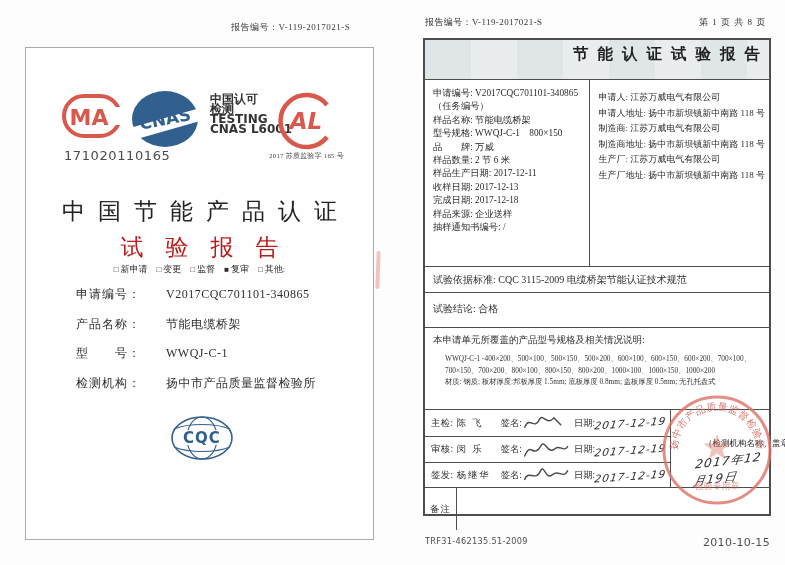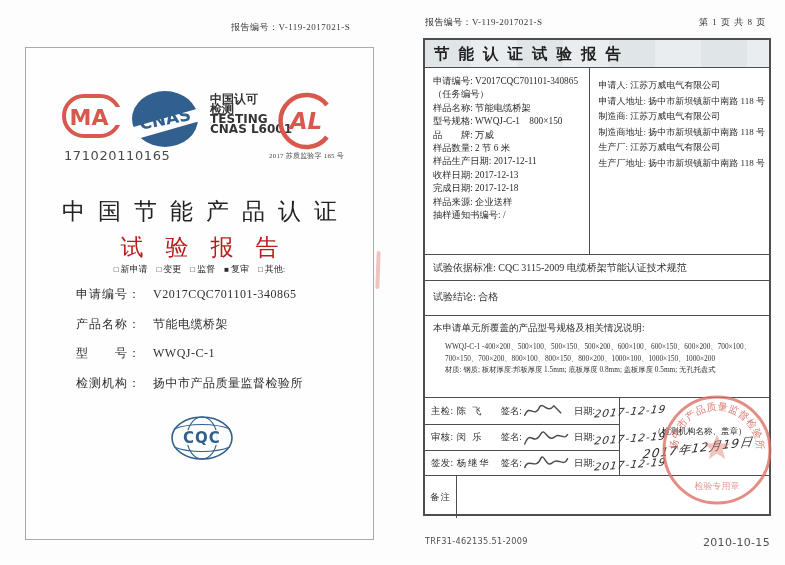--- a/index.html
+++ b/index.html
@@ -17,43 +17,43 @@
   .lp-cal{left:249px;top:44px;}
   .lp-cal-num{left:243px;top:103px;font-size:7px;color:#4a4a4a;letter-spacing:.2px;}
   .lp-title1{left:0;top:148px;width:100%;text-align:center;font-size:23px;letter-spacing:13px;padding-left:13px;box-sizing:border-box;color:#222;}
   .lp-title2{left:0;top:184px;width:100%;text-align:center;font-size:23px;letter-spacing:22px;padding-left:22px;box-sizing:border-box;color:#b91c1c;}
   .lp-cbrow{left:0;top:215px;width:100%;display:flex;justify-content:center;gap:9px;font-size:9px;color:#2b2b2b;}
   .cb-item{display:flex;align-items:center;gap:2px;}
   .cb-box{font-size:8px;line-height:8px;}
   .lp-fields{left:50px;top:238px;font-size:12px;}
   .lp-field{margin-bottom:12.5px;white-space:nowrap;}
   .lp-field .lab{letter-spacing:1px;}
-  .lp-field .val{margin-left:12px;letter-spacing:.5px;}
+  .lp-field .val{margin-left:25px;letter-spacing:.5px;}
   .lp-cqc{left:143px;top:366px;}
   .red-smudge{left:376px;top:251px;width:4px;height:38px;background:rgba(216,84,72,.33);border-radius:2px;transform:rotate(2deg);}
 
   
   .rp-report-no{left:425px;top:16px;font-size:9px;letter-spacing:.4px;color:#333;}
   .rp-page-no{left:699px;top:16px;font-size:9px;letter-spacing:1px;color:#333;}
   .rp-table{left:423px;top:38px;width:348px;height:478px;border:2px solid #4e4e4e;box-sizing:border-box;background:#fff;}
-  .r-title{height:27px;line-height:27px;text-align:left;font-size:15.5px;font-weight:bold;letter-spacing:9px;padding-left:9px;box-sizing:border-box;color:#1f1f1f;
+  .r-title{height:39px;line-height:27px;text-align:right;font-size:15.5px;font-weight:bold;letter-spacing:9px;padding-left:9px;box-sizing:border-box;color:#1f1f1f;
            background:repeating-linear-gradient(90deg,#e0e5e8 0 46px,#eaedef 46px 92px);}
   .r-twocol{display:flex;height:187px;border-top:1.5px solid #4e4e4e;box-sizing:border-box;}
   .r-col-l{width:170px;box-sizing:border-box;border-right:1.5px solid #4e4e4e;padding:7px 6px 0 8px;}
   .r-col-r{flex:1;padding:10px 4px 0 9px;box-sizing:border-box;}
   .info-line{font-size:9.3px;line-height:13.4px;white-space:nowrap;color:#2b2b2b;}
   .r-col-r .info-line{font-size:9px;line-height:15.6px;}
   .r-standard{height:26px;line-height:26px;border-top:1.5px solid #4e4e4e;box-sizing:border-box;padding-left:8px;font-size:10px;white-space:nowrap;}
   .r-conclusion{height:35px;border-top:1.5px solid #4e4e4e;box-sizing:border-box;padding:9px 0 0 8px;font-size:10px;}
   .r-coverage{height:82px;border-top:1.5px solid #4e4e4e;box-sizing:border-box;padding:6px 4px 0 8px;overflow:hidden;}
   .cov-title{font-size:9.5px;}
   .cov-lines{margin:6px 0 0 12px;}
   .cov-line{font-size:7.3px;line-height:11.5px;white-space:nowrap;color:#333;}
   .r-sig{display:flex;height:78px;border-top:1.5px solid #4e4e4e;box-sizing:border-box;position:relative;}
-  .sig-left{width:195px;box-sizing:border-box;border-right:1.5px solid #4e4e4e;}
+  .sig-left{width:246px;box-sizing:border-box;border-right:1.5px solid #4e4e4e;}
   .sig-row{height:26px;display:flex;align-items:center;padding-left:6px;box-sizing:border-box;font-size:9.3px;white-space:nowrap;}
   .sig-row + .sig-row{border-top:1.5px solid #4e4e4e;}
   .sig-role{letter-spacing:.5px;}
   .sig-name{margin-left:3px;letter-spacing:2px;min-width:42px;}
   .sig-lab{margin-left:2px;}
   .sig-scribble{margin:0 1px;flex:none;}
   .hand{font-family:"DejaVu Sans",sans-serif;font-style:italic;transform:skewX(-12deg) rotate(-4deg);display:inline-block;
         font-size:10.5px;letter-spacing:1px;color:#2b2b2b;}
   .sig-stamp-cell{flex:1;position:relative;overflow:visible;}
   .stamp-caption{position:absolute;left:33px;top:28px;font-size:8.5px;color:#1f1f1f;white-space:nowrap;}

